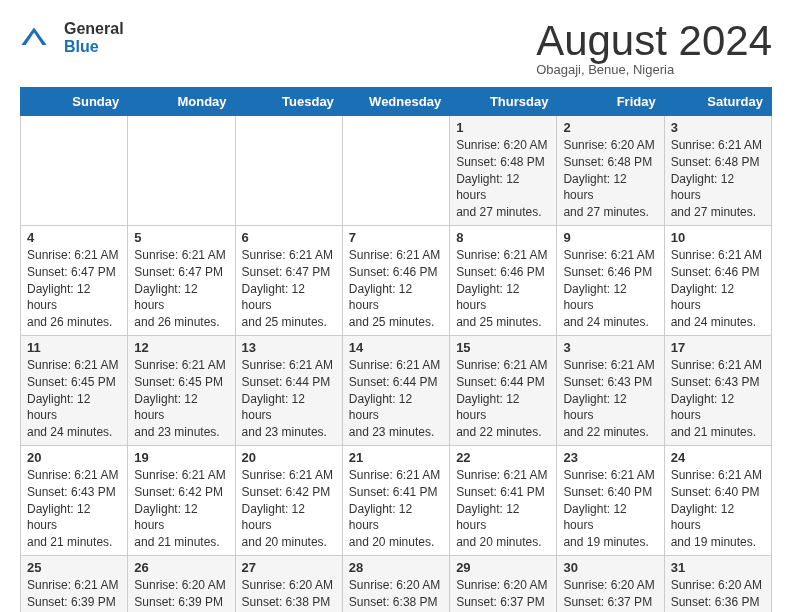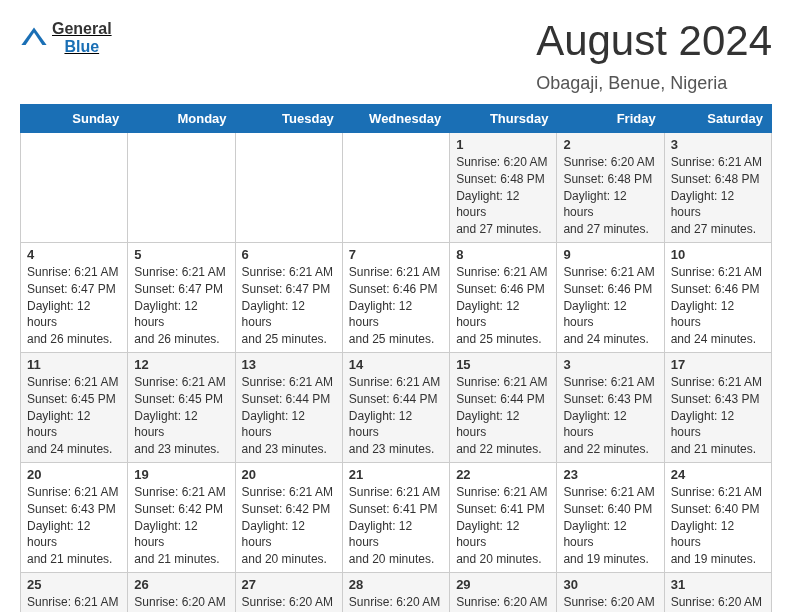--- a/index.html
+++ b/index.html
@@ -12,55 +12,52 @@
     }
     .header-area {
       display: flex;
       justify-content: space-between;
       align-items: flex-start;
       margin-bottom: 10px;
     }
     .logo {
       display: flex;
       align-items: center;
-      gap: 4px;
-      text-decoration: underline;
+      gap: 16px;
     }
     .logo-text {
       display: flex;
       flex-direction: column;
       line-height: 1.1;
     }
     .logo-general {
       font-size: 16px;
       font-weight: bold;
       color: #333;
     }
     .logo-blue {
       font-size: 16px;
       font-weight: bold;
       color: #1a6fb5;
-      text-align: center;
     }
     .logo-icon {
       width: 28px;
       height: 28px;
     }
     .title-area {
     }
     .main-title {
       font-size: 42px;
       font-weight: normal;
       color: #333;
       line-height: 1;
     }
     .subtitle {
-      font-size: 18px;
+      font-size: 13px;
       color: #555;
-      margin-top: 11px;
     }
     .calendar {
       width: 100%;
       border-collapse: collapse;
       border: 1px solid #ccc;
     }
     .calendar th {
       background: #1a6fb5;
       color: #fff;
       text-align: right;

